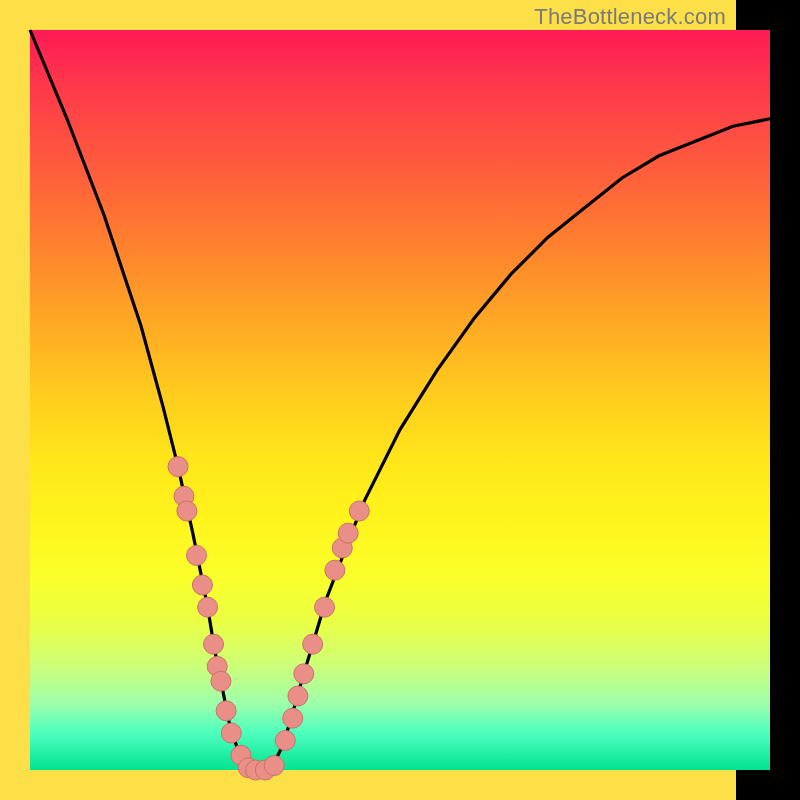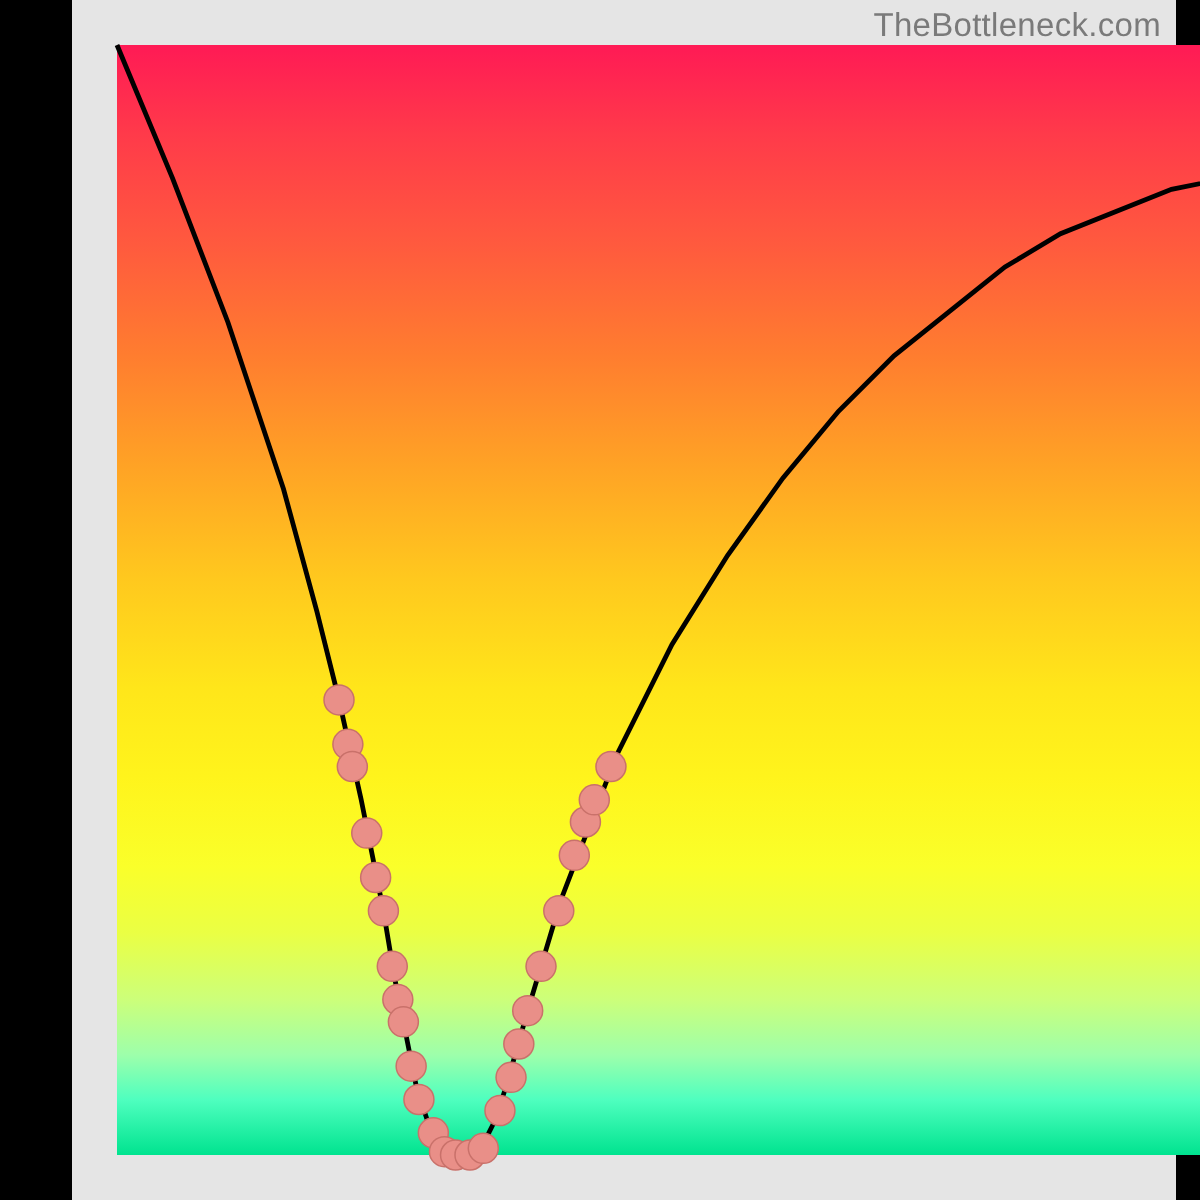--- a/index.html
+++ b/index.html
@@ -8,22 +8,21 @@
     width: 800px;
     height: 800px;
     overflow: hidden;
     background: #000;
     font-family: Arial, Helvetica, sans-serif;
   }
   .frame {
     position: relative;
     width: 736px;
     height: 800px;
-    background: #e5e5e5;
-    margin-left: 48px;
+    background: #fde047;
   }
   .plot {
     position: absolute;
     left: 30px;
     top: 30px;
     width: 740px;
     height: 740px;
     background: linear-gradient(to bottom,
       #ff1a55 0%,
       #ff3a4a 8%,

